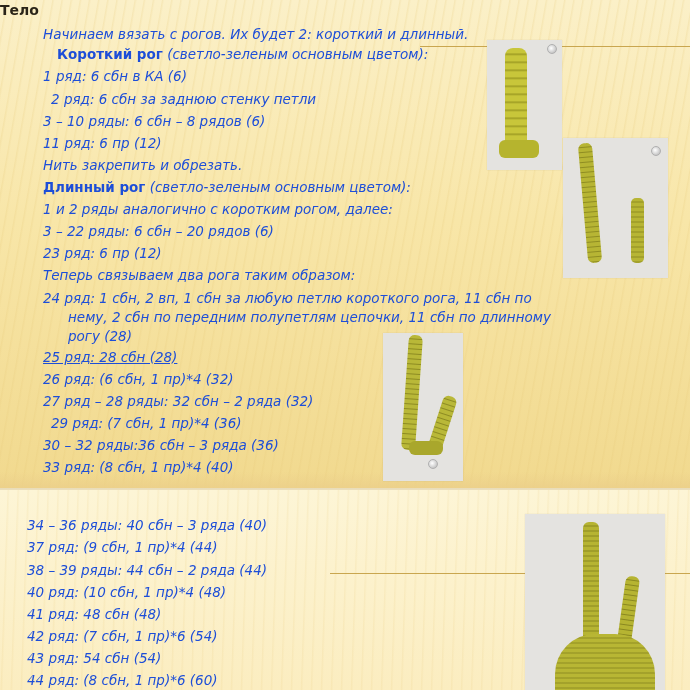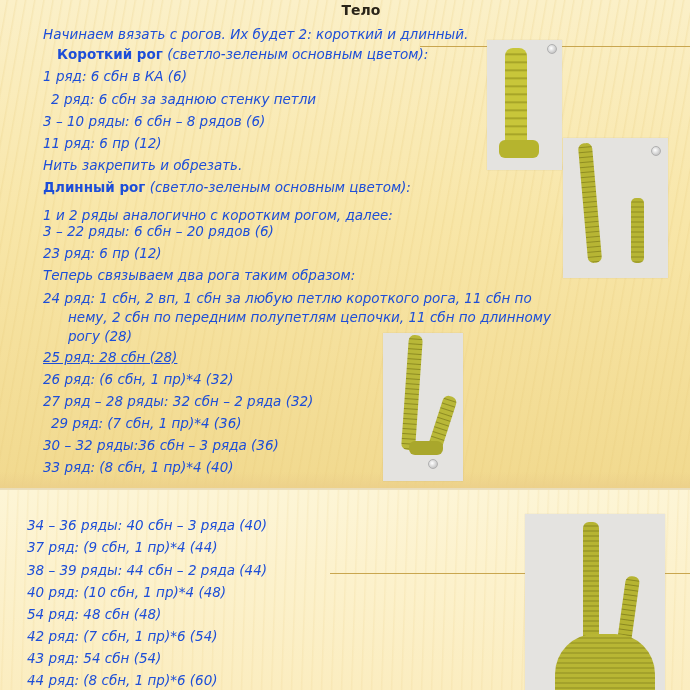--- a/index.html
+++ b/index.html
@@ -30,22 +30,22 @@
         linear-gradient(180deg, #fdf5d6 0%, #fbedc0 100%);
     }
     .separator {
       position: absolute; left: 0; top: 488px; width: 690px; height: 16px;
       background: linear-gradient(180deg, #e9dcb8 0%, #f7efd6 60%, #fdf5d8 100%);
     }
     .rule {
       position: absolute; height: 1px; background: #c9a64f;
     }
     .title {
-      position: absolute; top: 2px; left: 0; width: 690px; text-align: center;
-      font-size: 14px; font-weight: bold; color: #2a2418; padding-left: 32px;
+      position: absolute; top: 2px; left: 0; width: 690px; text-align: left;
+      font-size: 14px; font-weight: bold; color: #2a2418;
     }
     .line {
       position: absolute; font-size: 13.5px; line-height: 20px; white-space: nowrap; color: #1d4ed8;
       font-style: italic;
     }
     .line b { font-weight: bold; font-style: normal; }
     .upright { font-style: normal; }
     .photo {
       position: absolute; background: #e4e3e0; overflow: hidden;
       box-shadow: 0 0 1px rgba(0,0,0,0.15);
@@ -76,40 +76,40 @@
 </div>
 <div class="line" style="left:43px; top:66px;">1 ряд: 6 сбн в КА (6)</div>
 <div class="line" style="left:51px; top:89px;">2 ряд: 6 сбн за заднюю стенку петли</div>
 <div class="line" style="left:43px; top:111px;">3 – 10 ряды: 6 сбн – 8 рядов (6)</div>
 <div class="line" style="left:43px; top:133px;">11 ряд: 6 пр (12)</div>
 <div class="line" style="left:43px; top:155px;">Нить закрепить и обрезать.</div>
 
 <div class="line" style="left:43px; top:177px;">
   <b>Длинный рог</b><span> (светло-зеленым основным цветом):</span>
 </div>
-<div class="line" style="left:43px; top:205px;">1 и 2 ряды аналогично с коротким рогом, далее:</div>
+<div class="line" style="left:43px; top:199px;">1 и 2 ряды аналогично с коротким рогом, далее:</div>
 <div class="line" style="left:43px; top:221px;">3 – 22 ряды: 6 сбн – 20 рядов (6)</div>
 <div class="line" style="left:43px; top:243px;">23 ряд: 6 пр (12)</div>
 
 <div class="line" style="left:43px; top:265px;">Теперь связываем два рога таким образом:</div>
 <div class="line" style="left:43px; top:288px;">24 ряд: 1 сбн, 2 вп, 1 сбн за любую петлю короткого рога, 11 сбн по</div>
 <div class="line" style="left:68px; top:307px;">нему, 2 сбн по передним полупетлям цепочки, 11 сбн по длинному</div>
 <div class="line" style="left:68px; top:326px;">рогу (28)</div>
 <div class="line" style="left:43px; top:347px;text-decoration:underline;">25 ряд: 28 сбн (28)</div>
 <div class="line" style="left:43px; top:369px;">26 ряд: (6 сбн, 1 пр)*4 (32)</div>
 <div class="line" style="left:43px; top:391px;">27 ряд – 28 ряды: 32 сбн – 2 ряда (32)</div>
 <div class="line" style="left:43px; top:413px;margin-left:8px;">29 ряд: (7 сбн, 1 пр)*4 (36)</div>
 <div class="line" style="left:43px; top:435px;">30 – 32 ряды:36 сбн – 3 ряда (36)</div>
 <div class="line" style="left:43px; top:457px;">33 ряд: (8 сбн, 1 пр)*4 (40)</div>
 
 <div class="line" style="left:27px; top:515px;">34 – 36 ряды: 40 сбн – 3 ряда (40)</div>
 <div class="line" style="left:27px; top:537px;">37 ряд: (9 сбн, 1 пр)*4 (44)</div>
 <div class="line" style="left:27px; top:560px;">38 – 39 ряды: 44 сбн  – 2 ряда (44)</div>
 <div class="line" style="left:27px; top:582px;">40 ряд: (10 сбн, 1 пр)*4 (48)</div>
-<div class="line" style="left:27px; top:604px;">54 ряд: 48 сбн (48)</div>
+<div class="line" style="left:27px; top:604px;">41 ряд: 48 сбн (48)</div>
 <div class="line" style="left:27px; top:626px;">42 ряд: (7 сбн, 1 пр)*6 (54)</div>
 <div class="line" style="left:27px; top:648px;">43 ряд: 54 сбн (54)</div>
 <div class="line" style="left:27px; top:670px;">44 ряд: (8 сбн, 1 пр)*6 (60)</div>
 
 <div class="photo" style="left:487px; top:40px; width:75px; height:130px;">
   <div class="yarn" style="left:18px; top:8px; width:22px; height:105px; background: repeating-linear-gradient(180deg, #c8c63a 0px, #c8c63a 5px, #9c9a22 6px, #c8c63a 8px); border-radius:8px;"></div>
   <div class="yarn" style="left:12px; top:100px; width:40px; height:18px; background:#b6b42e; border-radius:6px;"></div>
   <div class="badge" style="left:60px; top:4px;"></div>
 </div>
 

